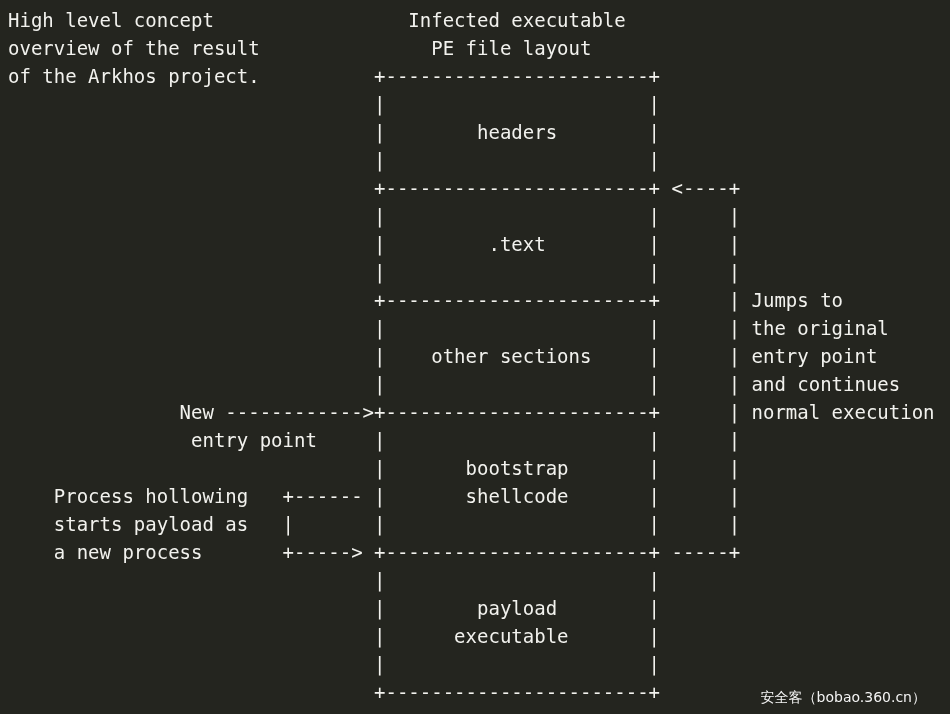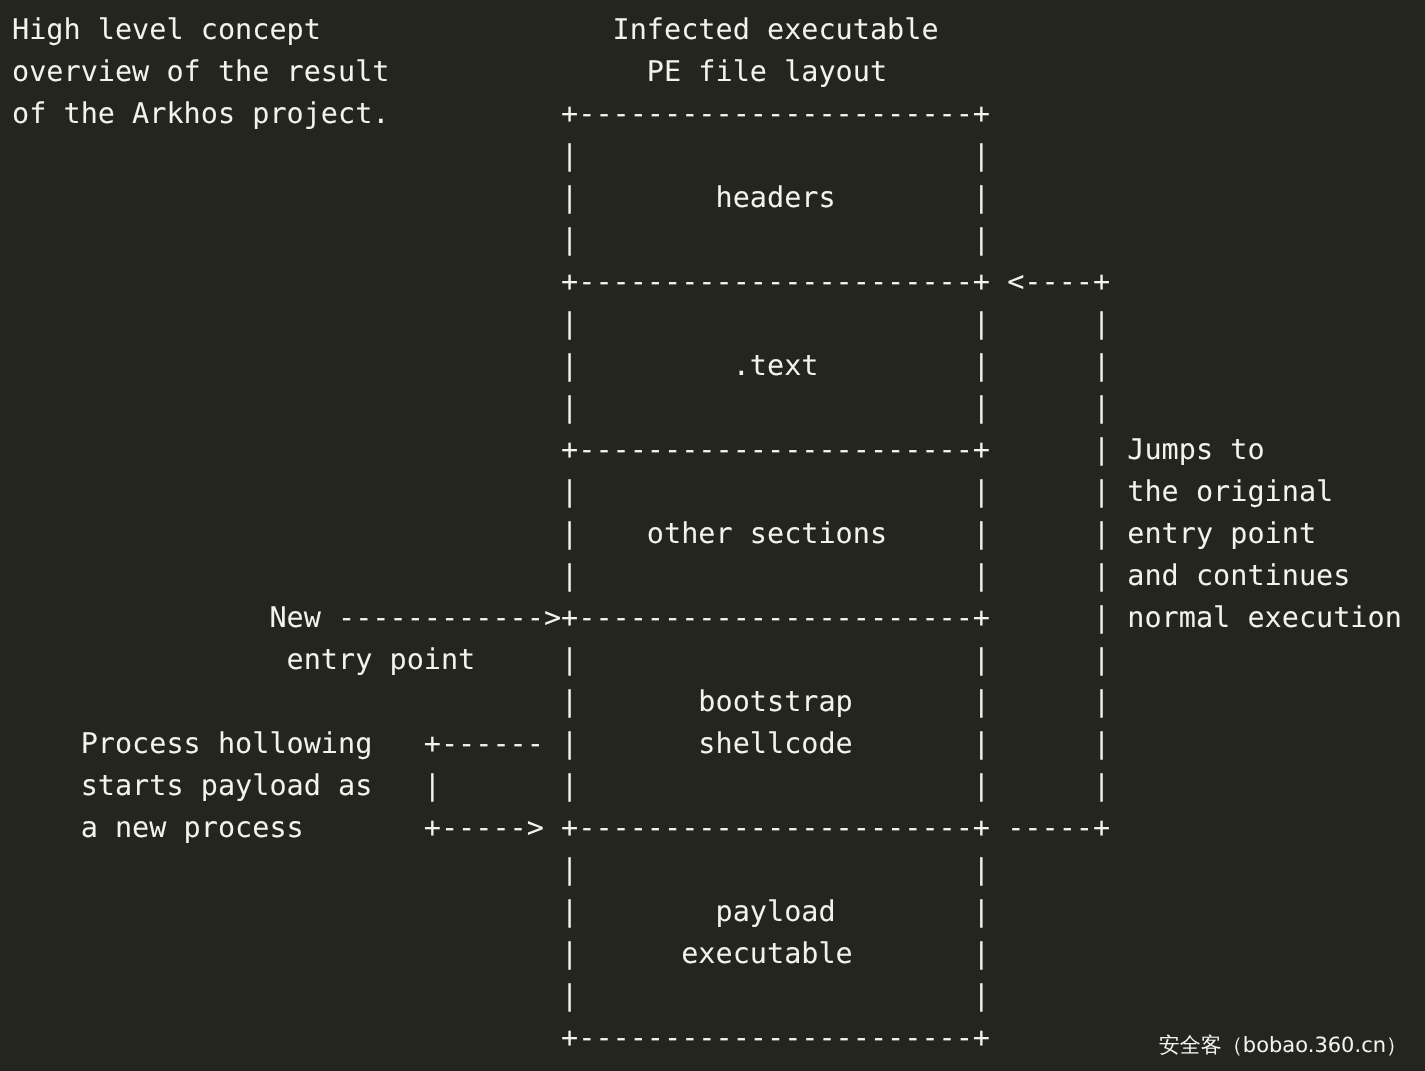--- a/index.html
+++ b/index.html
@@ -27,21 +27,21 @@
     font-size: 19px;
     line-height: 28px;
     letter-spacing: 0px;
     color: #f2f2ee;
     white-space: pre;
     font-weight: 400;
     -webkit-font-smoothing: antialiased;
   }
   #watermark {
     position: absolute;
-    right: 12px;
+    right: 24px;
     bottom: 8px;
     color: #ffffff;
     font-family: "DejaVu Sans", "Liberation Sans", sans-serif;
     font-size: 14px;
     line-height: 18px;
     white-space: pre;
     opacity: 0.95;
   }
 </style>
 </head>

